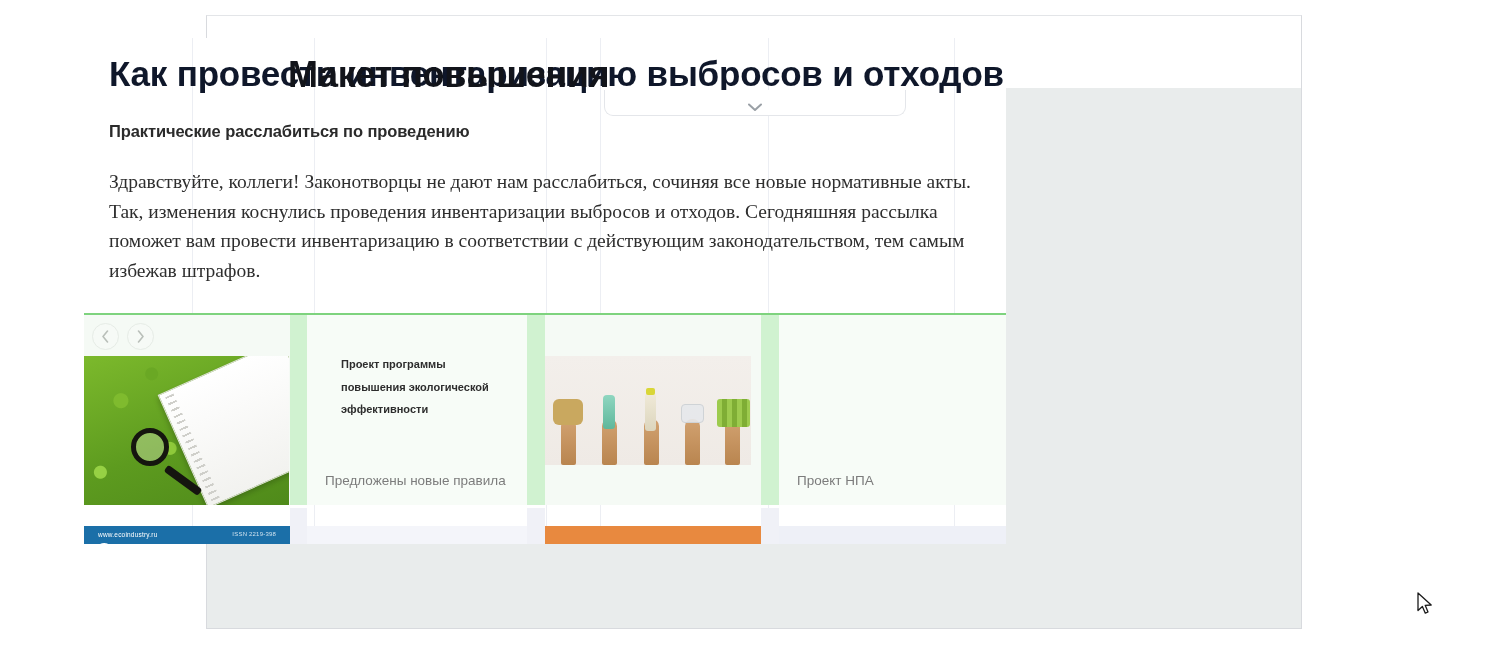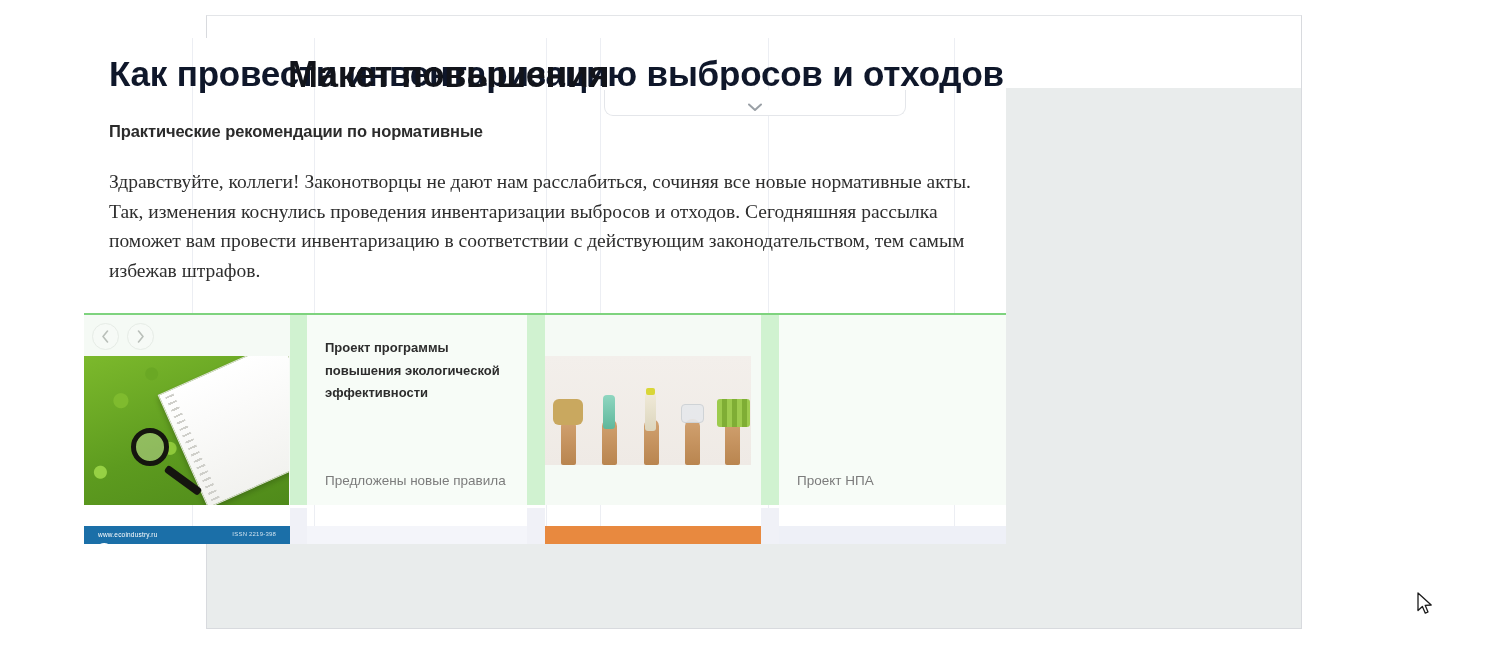--- a/index.html
+++ b/index.html
@@ -169,22 +169,22 @@
   .card-col {
     flex: 0 0 auto;
     background: #f6fbf6;
     position: relative;
     overflow: hidden;
   }
   .card-col.media { background: #f5faf5; }
   .card-col.textc { background: #f7fcf7; padding: 22px 18px 0 18px; }
 
   .card-title {
-    margin: 0;
-    font-size: 13px;
+    margin: 16px;
+    font-size: 11px;
     line-height: 22.5px;
     font-weight: bold;
     color: #2d2d2d;
   }
   .card-sub {
     margin: 0;
     position: absolute;
     bottom: 17px;
     left: 18px;
     right: 18px;
@@ -378,21 +378,21 @@
 
     <div class="guide" style="left:108px"></div>
     <div class="guide" style="left:230px"></div>
     <div class="guide" style="left:462px"></div>
     <div class="guide" style="left:516px"></div>
     <div class="guide" style="left:684px"></div>
     <div class="guide" style="left:870px"></div>
 
     <div class="email-inner">
       <h1 class="mail-heading">Как провести инвентаризацию выбросов и отходов</h1>
-      <p class="mail-subheading">Практические рекомендации по нормативные</p>
+      <p class="mail-subheading">Практические расслабиться по проведению</p>
       <p class="mail-body">Здравствуйте, коллеги! Законотворцы не дают нам расслабиться, сочиняя все новые нормативные акты. Так, изменения коснулись проведения инвентаризации выбросов и отходов. Сегодняшняя рассылка поможет вам провести инвентаризацию в соответствии с действующим законодательством, тем самым избежав штрафов.</p>
     </div>
 
     <div class="cards-divider"></div>
 
     <div class="card-strip">
 
       <div class="card-col media" style="width:206px">
         <div class="carousel-nav">
           <div class="nav-btn">

